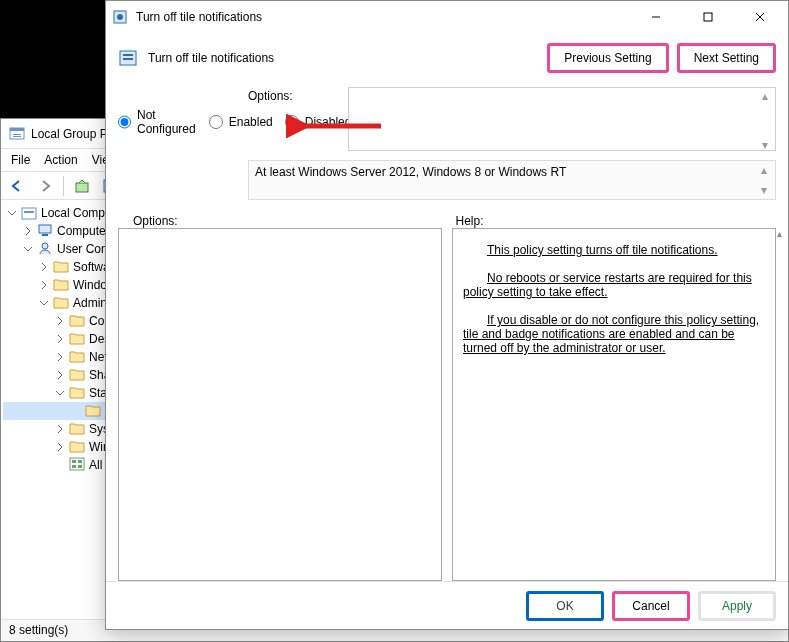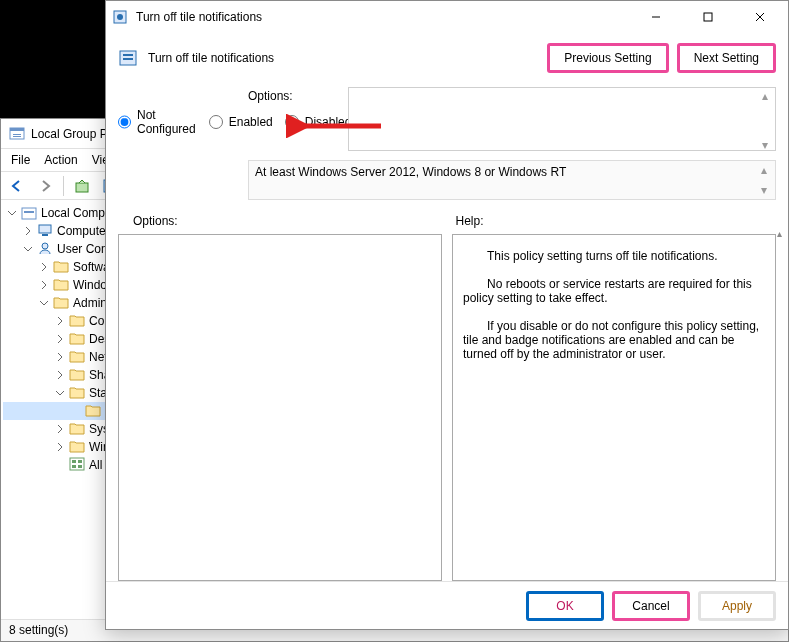--- a/index.html
+++ b/index.html
@@ -25,35 +25,35 @@
   .dlg { position:absolute; left:105px; top:0; width:684px; height:630px; background:#fff; border:1px solid #8a8a8a; box-shadow:0 4px 20px rgba(0,0,0,.25); display:flex; flex-direction:column;}
   .dlg-titlebar{height:32px; display:flex;align-items:center;padding:0 6px;gap:8px;}
   .dlg-titlebar .spacer{flex:1;}
   .winbtn{width:44px;height:30px;display:flex;align-items:center;justify-content:center;}
   .winbtn svg{width:10px;height:10px;stroke:#000;stroke-width:1;}
   .dlg-body{flex:1;display:flex;flex-direction:column;padding:10px 12px 0 12px;}
   .hdr-row{display:flex;align-items:center;gap:10px;}
   .hdr-row .ic{width:20px;height:20px;}
   .hdr-btns{margin-left:auto;display:flex;gap:8px;}
   .btn{background:#fff;border:3px solid #ec4899;border-radius:3px;padding:5px 14px;cursor:pointer;}
-  .btn.primary{border-color:#0067c0;color:#be185d;}
-  .btn[disabled]{color:#a16207;border-color:#e2e2e2;}
+  .btn.primary{border-color:#0067c0;color:#404040;}
+  .btn[disabled]{color:#15803d;border-color:#e2e2e2;}
   .config-row{display:flex;gap:10px;margin-top:14px;}
   .radios{display:flex;flex-direction:row;gap:12px;width:120px;padding-top:2px;}
   .radio{display:flex;align-items:center;gap:6px;}
   .radio input{margin:0;width:14px;height:14px;}
   .lbls{display:flex;flex-direction:column;gap:34px;width:90px;padding-top:2px;}
   .txtarea{flex:1;position:relative;}
   .txtarea textarea{width:100%;height:64px;resize:none;border:1px solid #cfcfcf;background:#fff;font:inherit;padding:4px;}
   .sup-row{display:flex;gap:10px;margin-top:6px;}
   .sup-box{flex:1;height:40px;border:1px solid #dcdcdc;background:#fafafa;padding:4px 6px;position:relative;}
   .scroll-hint{position:absolute;right:2px;top:2px;bottom:2px;width:12px;display:flex;flex-direction:column;justify-content:space-between;color:#9a9a9a;font-size:10px;pointer-events:none;}
   .oh-row{display:flex;gap:2px;margin-top:14px;margin-left:15px;}
   .oh-row .col{flex:1;}
-  .panes{flex:1;display:flex;gap:10px;margin-top:6px;min-height:0;}
+  .panes{flex:1;display:flex;gap:10px;min-height:0;text-decoration:underline;}
   .pane{flex:1;border:1px solid #a9a9a9;background:#fff;overflow:auto;padding:14px 10px;}
   .help p{margin:0 0 14px 0;}
   .help p.ind{text-indent:24px;}
   .dlg-foot{height:48px;display:flex;align-items:center;justify-content:flex-end;gap:8px;border-top:1px solid #e3e3e3;padding:0 12px;}
   .dlg-foot .btn{min-width:78px;}
   .sep{width:1px;height:20px;background:#d0d0d0;margin:0 2px;}
 
   
   .arrow{position:absolute;left:180px;top:113px;width:100px;height:24px;pointer-events:none;}
   .panes-wrap{position:relative;flex:1;display:flex;min-height:0;}

